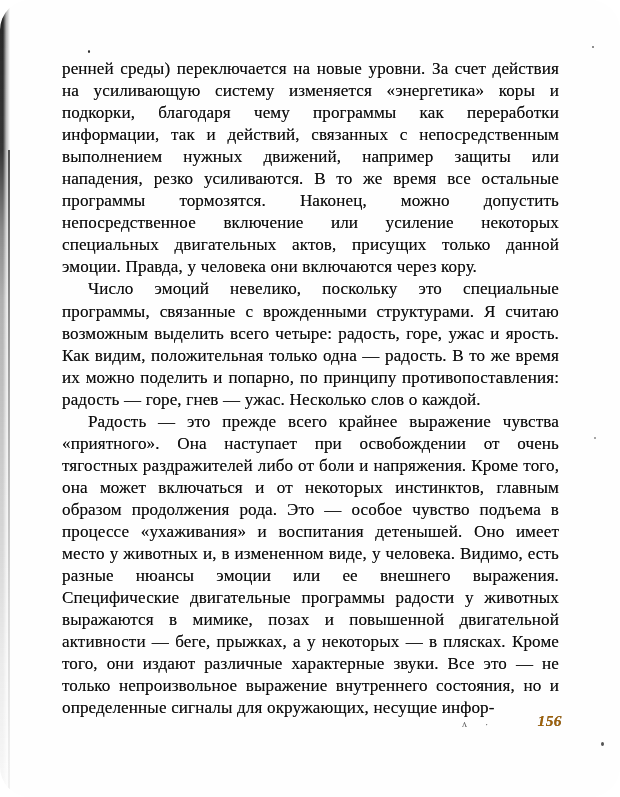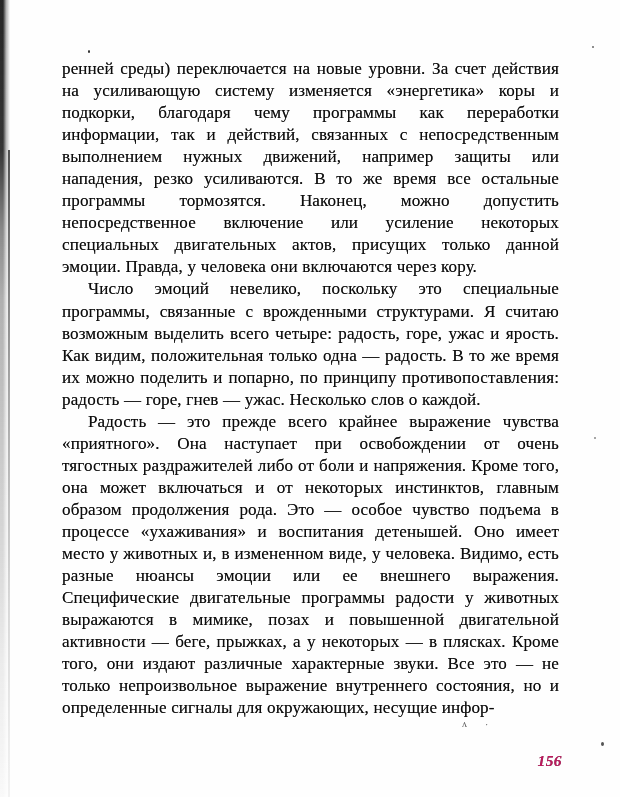--- a/index.html
+++ b/index.html
@@ -7,20 +7,21 @@
     padding: 0;
     background: #ffffff;
   }
   .page {
     position: relative;
     width: 620px;
     height: 797px;
     background: #fefefe;
     overflow: hidden;
     font-family: "Liberation Serif", "DejaVu Serif", serif;
+    border-radius: 30px;
   }
 
   
   .scan-edge {
     position: absolute;
     left: 0;
     top: 0;
     width: 10px;
     height: 797px;
     background:
@@ -77,26 +78,26 @@
     letter-spacing: 0.1px;
     word-spacing: 0.2px;
     
     text-shadow: 0 0 0.35px rgba(0,0,0,0.55);
   }
   p.para.first { text-indent: 0; }
 
   .folio {
     position: absolute;
     right: 58px;
-    top: 752px;
+    top: 712px;
     font-family: "Liberation Serif", "DejaVu Serif", serif;
     font-size: 15.5px;
     font-weight: bold;
     font-style: italic;
-    color: #be185d;
+    color: #a16207;
     letter-spacing: 0.4px;
     text-shadow: 0 0 0.4px rgba(0,0,0,0.6);
   }
 
   
   .folio-smudge {
     position: absolute;
     color: #5a5a5a;
     font-size: 10px;
     font-family: "Liberation Serif", serif;

